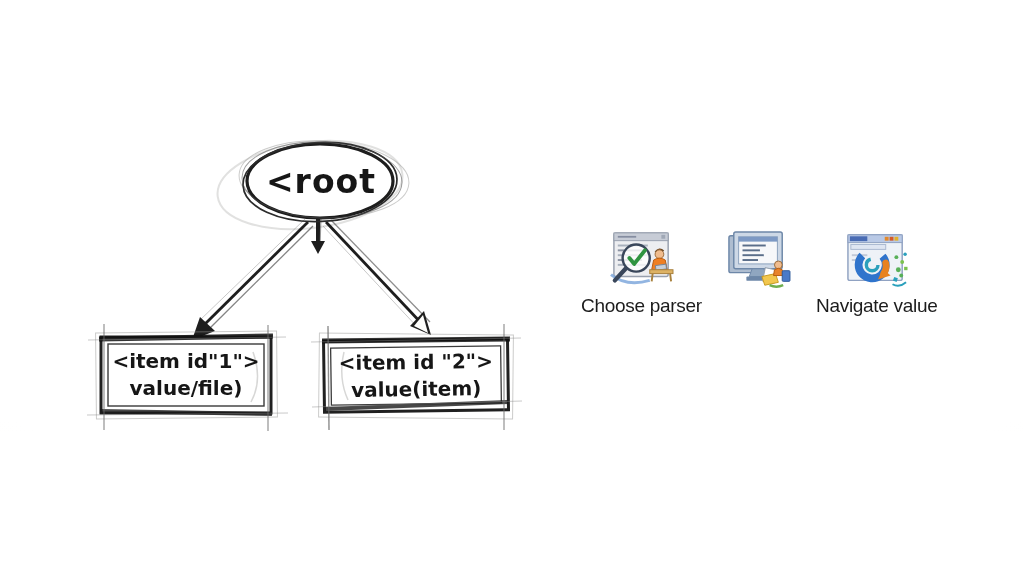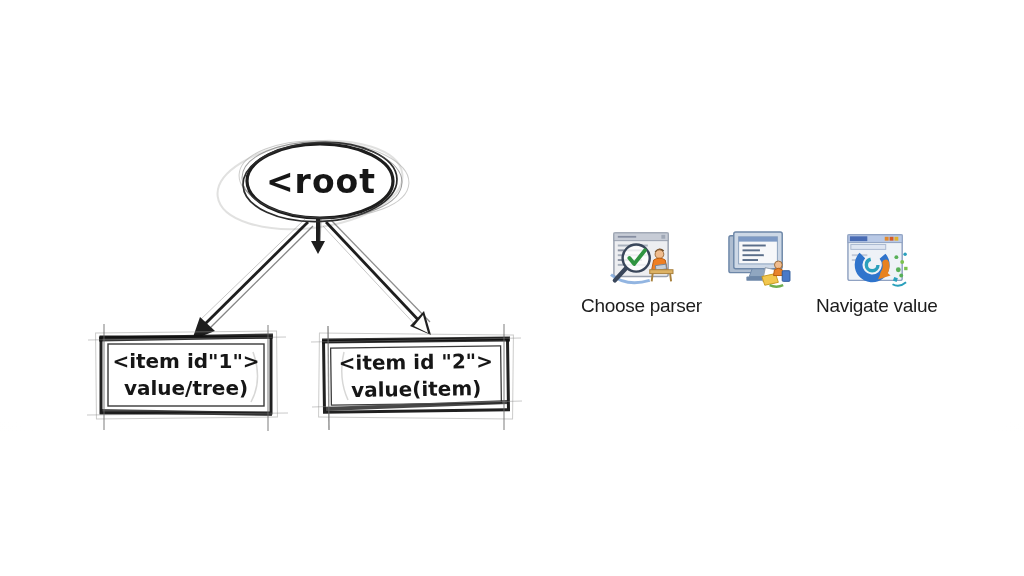--- a/index.html
+++ b/index.html
@@ -83,21 +83,21 @@
       <line x1="328" y1="326" x2="329" y2="430" stroke="#666" stroke-width="1.4" opacity="0.75"></line>
       <line x1="504" y1="324" x2="504" y2="430" stroke="#666" stroke-width="1.2" opacity="0.7"></line>
       <line x1="311" y1="342" x2="521" y2="338" stroke="#888" stroke-width="1" opacity="0.45"></line>
       <line x1="312" y1="407" x2="522" y2="401" stroke="#888" stroke-width="1" opacity="0.45"></line>
       <path d="M344 352 q-6 26 4 48" stroke="#c6c6c4" stroke-width="1.5" fill="none" opacity="0.7"></path>
     </g>
   </svg>
 
   <div class="sketch-text root-label">&lt;root</div>
 
-  <div class="sketch-text box-text box-left"><span class="ln">&lt;item id"1"&gt;</span><span class="ln">value/tree)</span></div>
+  <div class="sketch-text box-text box-left"><span class="ln">&lt;item id"1"&gt;</span><span class="ln">value/file)</span></div>
 
   <div class="sketch-text box-text box-right"><span class="ln">&lt;item id "2"&gt;</span><span class="ln">value(item)</span></div>
 
   <div class="step" style="left:581px">
     <svg class="step-icon" viewBox="0 0 76 64">
       <rect x="9" y="3" width="56" height="45" rx="2" fill="#edeef1" stroke="#98a0ae" stroke-width="1.5"></rect>
       <rect x="9" y="3" width="56" height="8" fill="#c7ccd6" stroke="#98a0ae" stroke-width="1"></rect>
       <line x1="13" y1="7" x2="32" y2="7" stroke="#858da0" stroke-width="1.8"></line>
       <rect x="58" y="5" width="4" height="4" fill="#a0a8b6"></rect>
       <line x1="13" y1="16" x2="44" y2="16" stroke="#a8b0bc" stroke-width="2"></line>

